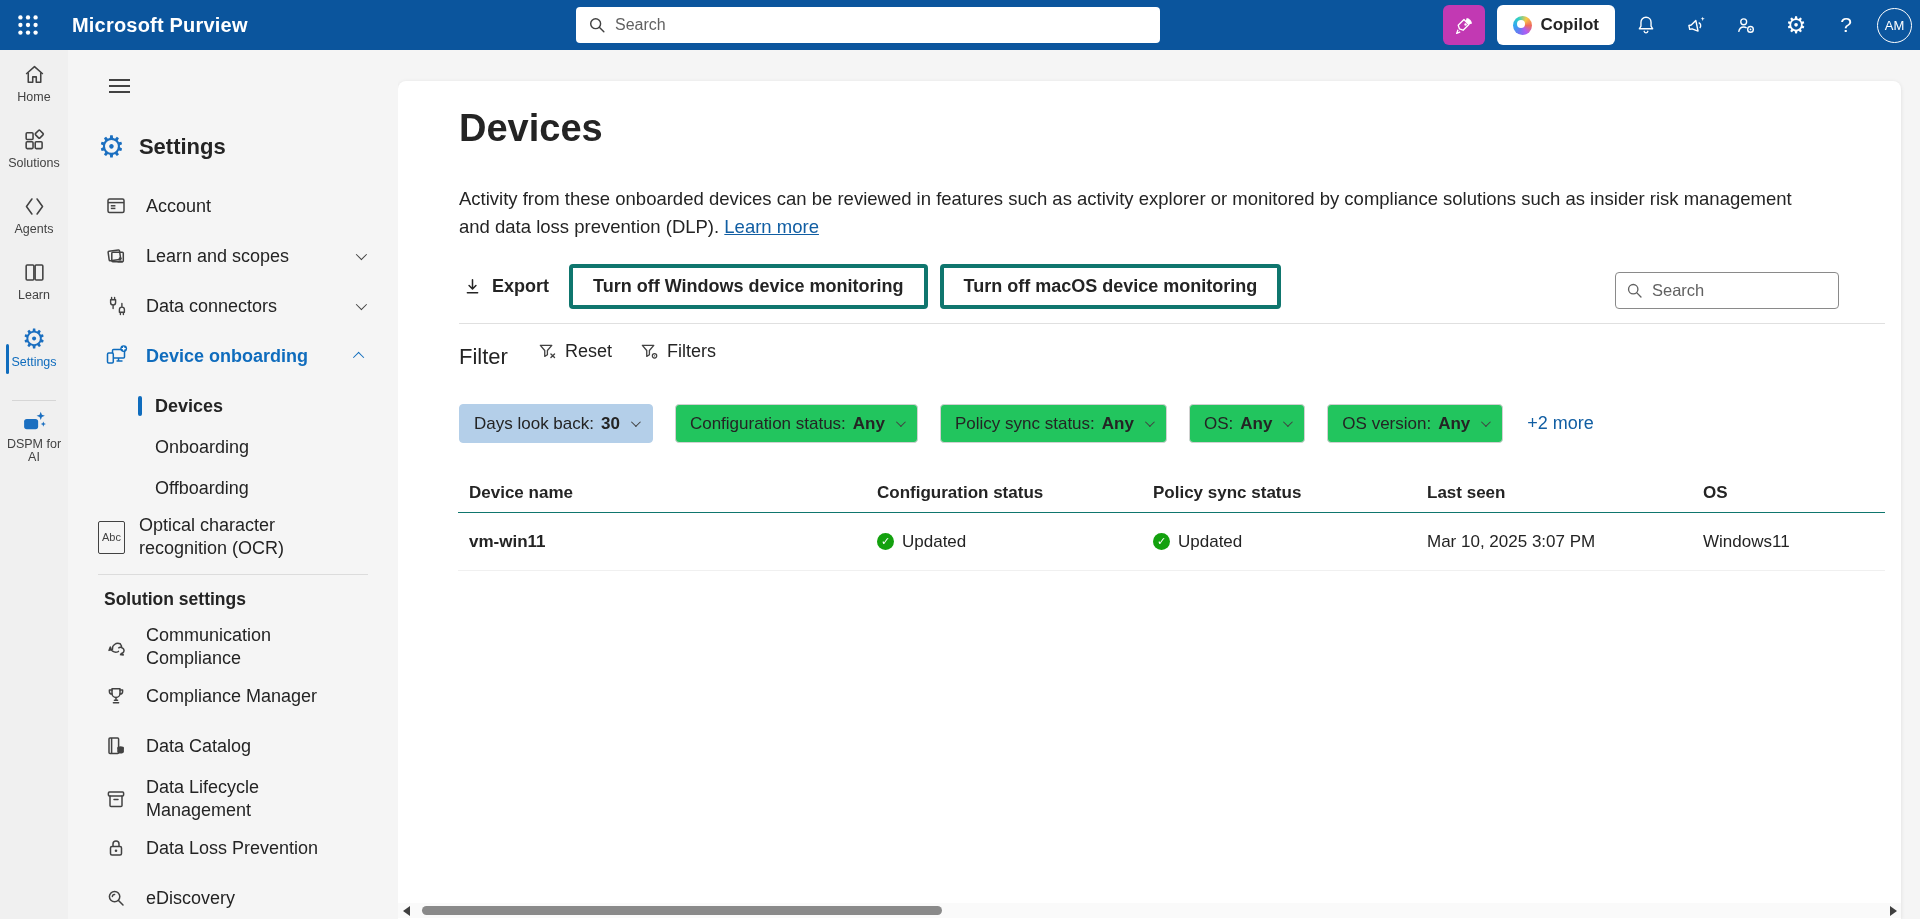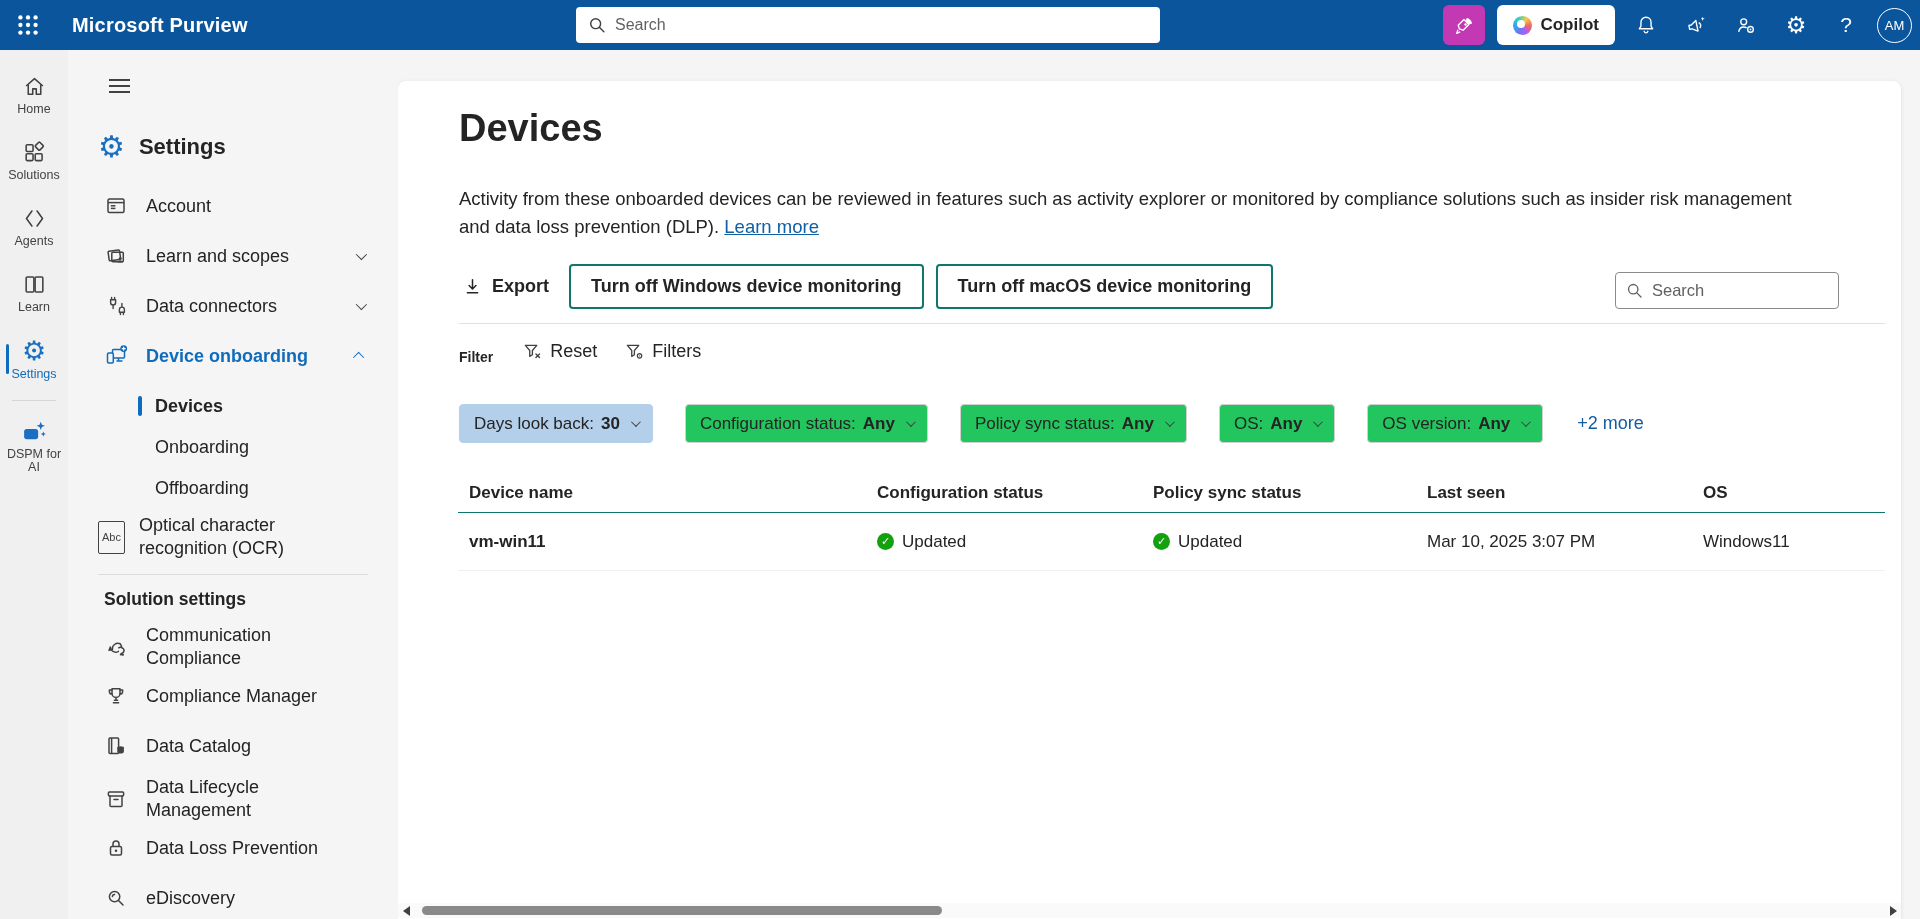--- a/index.html
+++ b/index.html
@@ -19,21 +19,21 @@
   .copilot-logo { width:19px; height:19px; border-radius:50%; background:conic-gradient(from 210deg,#6a78f2,#31a8f0,#30d0c3,#f8c945,#ef6a5d,#b05df5,#6a78f2); position:relative; }
   .copilot-logo::after { content:""; position:absolute; left:4px; top:4px; width:8px; height:8px; border-radius:50%; background:#fff; }
   .tb-icon-btn { width:38px; height:40px; background:none; border:none; display:flex; align-items:center; justify-content:center; cursor:pointer; color:#fff; }
   .gear-glyph { font-size:23px; color:#fff; line-height:1; }
   .help-glyph { font-size:21px; color:#fff; font-weight:400; }
   .help-glyph::after { content:"?"; }
   .avatar { width:35px; height:35px; border-radius:50%; border:1.6px solid #fff; display:flex; align-items:center; justify-content:center; font-size:13px; font-weight:400; color:#fff; cursor:pointer; background:transparent; }
 
   
   .rail { position:absolute; left:0; top:50px; width:68px; bottom:0; background:#f0f0f0; display:flex; flex-direction:column; align-items:stretch; padding-top:12px; z-index:40; }
-  .rail-item { position:relative; height:66px; display:flex; flex-direction:column; align-items:center; justify-content:center; gap:4px; cursor:pointer; color:#424242; }
+  .rail-item { position:relative; height:66px; display:flex; flex-direction:column; align-items:center; gap:4px; cursor:pointer; color:#424242; }
   .rail-item .rail-label { font-size:12.5px; color:#424242; text-align:center; line-height:13px; }
   .rail-item.active .rail-label { color:#0f6cbd; }
   .rail-item.active::before { content:""; position:absolute; left:6px; top:50%; transform:translateY(-50%); width:3px; height:30px; background:#0f6cbd; border-radius:2px; }
   .rail-gear { font-size:27px; color:#1b6fc0; line-height:26px; }
   .rail-gear::after { content:"⚙"; }
   .rail-divider { height:1px; background:#d6d6d6; margin:8px 12px; }
   .rail-item.dspm { height:74px; }
 
   
   .sidebar { position:absolute; left:68px; top:50px; width:330px; bottom:0; background:#f5f5f5; z-index:30; overflow:hidden; }
@@ -63,29 +63,29 @@
   .sb-divider { height:1px; background:#dcdcdc; margin:14px 30px 14px 30px; }
   .sb-section-heading { padding-left:36px; font-size:17.5px; font-weight:700; color:#242424; margin-bottom:14px; }
 
   
   .card { position:absolute; left:398px; top:81px; right:19px; bottom:0; background:#fff; border-radius:8px 8px 0 0; box-shadow:0 1px 4px rgba(0,0,0,.10); z-index:20; }
   .page-title { position:absolute; left:61px; top:26px; font-size:38px; font-weight:700; color:#242424; }
   .desc { position:absolute; left:61px; top:104px; width:1340px; font-size:18.5px; line-height:28px; color:#242424; }
   .learn-more { color:#115ea3; text-decoration:underline; cursor:pointer; }
   .actions { position:absolute; left:57px; top:182px; height:46px; display:flex; align-items:center; gap:12px; }
   .export-btn { display:flex; align-items:center; gap:10px; background:none; border:none; font-family:inherit; font-size:18px; font-weight:700; color:#242424; padding:0 8px; height:45px; cursor:pointer; }
-  .outline-btn { height:45px; border:2px solid #0f766e; border-radius:4px; background:#fff; font-family:inherit; font-size:18px; font-weight:700; color:#242424; padding:0 20px; cursor:pointer; }
+  .outline-btn { height:45px; border:4px solid #0f766e; border-radius:4px; background:#fff; font-family:inherit; font-size:18px; font-weight:700; color:#242424; padding:0 20px; cursor:pointer; }
   .main-search { position:absolute; right:62px; top:191px; width:224px; height:37px; border:1px solid #8a8a8a; border-radius:4px; display:flex; align-items:center; gap:9px; padding:0 10px; background:#fff; }
   .main-search input { border:none; outline:none; flex:1; min-width:0; font-size:16.5px; font-family:inherit; color:#242424; }
   .main-search input::placeholder { color:#616161; }
   .content-divider { position:absolute; left:61px; right:16px; top:242px; height:1px; background:#e0e0e0; }
   .filter-row { position:absolute; left:61px; top:256px; height:28px; display:flex; align-items:center; gap:16px; }
-  .filter-label { font-size:14px; font-weight:700; margin-right:8px;margin-top:12px; }
+  .filter-label { font-size:22px; font-weight:400; margin-right:8px;margin-top:12px; }
   .filter-btn { display:flex; align-items:center; gap:8px; background:none; border:none; font-family:inherit; font-size:18px; color:#242424; cursor:pointer; padding:0 6px; }
-  .chips-row { position:absolute; left:61px; top:323px; display:flex; align-items:center; gap:32px; }
+  .chips-row { position:absolute; left:61px; top:323px; display:flex; align-items:center; gap:22px; }
   .chip { height:39px; display:flex; align-items:center; gap:7px; border:1px solid #d1d1d1; border-radius:4px; background:#22c55e; padding:0 14px; font-family:inherit; font-size:17px; color:#242424; cursor:pointer; }
   .chip .chip-value { font-weight:700; }
   .chip .chev { width:7px; height:7px; margin-left:4px; }
   .chip.selected { background:#b4cfe9; border-color:#b4cfe9; }
   .more-link { background:none; border:none; font-family:inherit; font-size:18px; color:#115ea3; cursor:pointer; padding:0; margin-left:2px; }
   .devices-table { position:absolute; left:60px; right:16px; top:392px; }
   .t-header, .t-row { display:grid; grid-template-columns:408px 276px 274px 276px 1fr; align-items:center; }
   .t-header { height:40px; border-bottom:1px solid #0f766e; }
   .t-header .t-cell { font-size:17px; font-weight:700; color:#242424; padding-left:11px; }
   .t-row { height:58px; border-bottom:1px solid #f0f0f0; cursor:pointer; }

